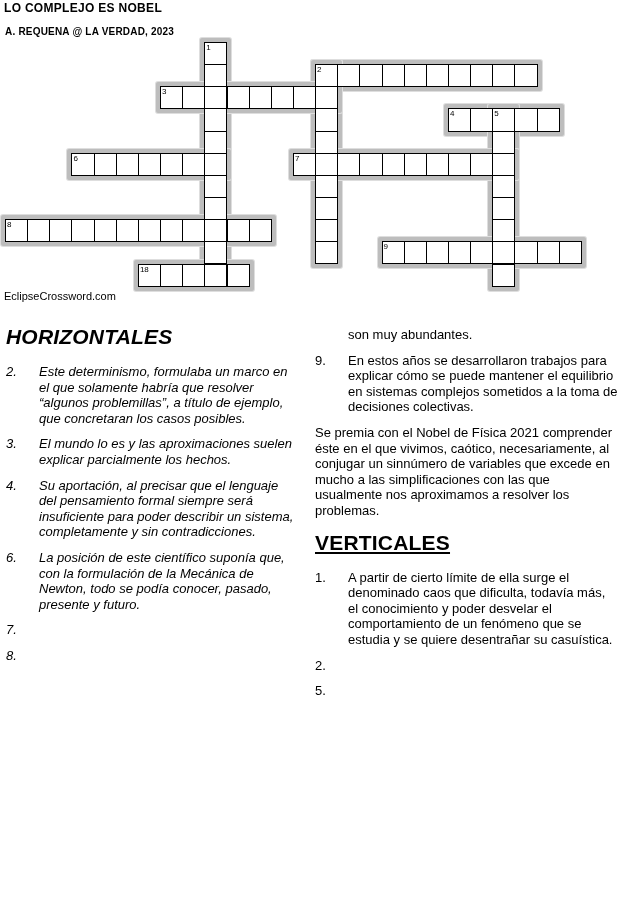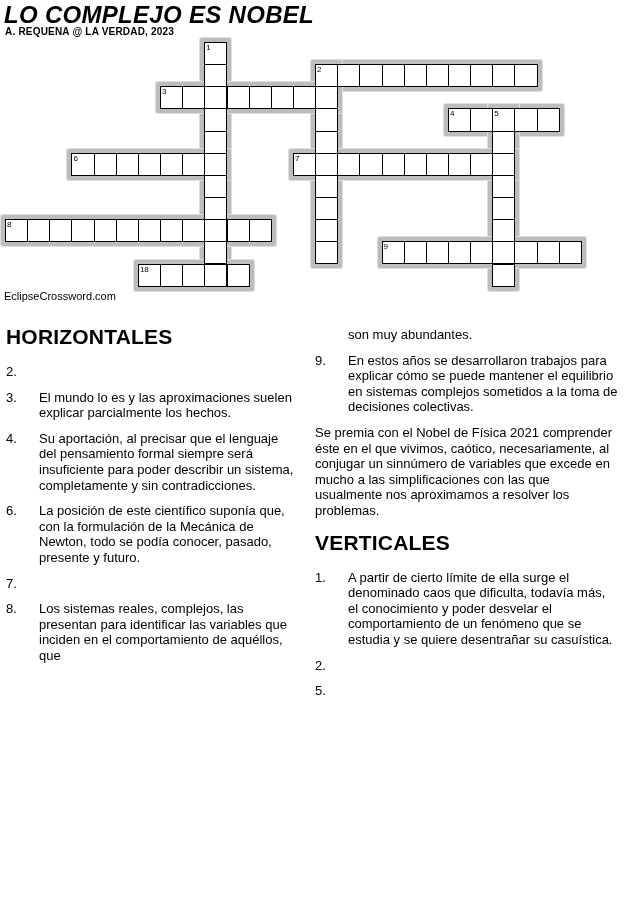--- a/index.html
+++ b/index.html
@@ -3,21 +3,21 @@
 <meta charset="utf-8">
 <style>
   html,body { margin:0; padding:0; background:#ffffff; }
   .page {
     position:relative; width:624px; height:907px; background:#ffffff;
     font-family:"Liberation Sans","DejaVu Sans",sans-serif; color:#000;
     overflow:hidden;
   }
   .title {
     position:absolute; left:4px; top:1px;
-    font-size:24px; font-weight:bold; letter-spacing:0.3px; white-space:nowrap;font-style:italic;
+    font-size:12px; font-weight:bold; letter-spacing:0.3px; white-space:nowrap;
   }
   .byline {
     position:absolute; left:5px; top:26px;
     font-size:10px; font-weight:bold; letter-spacing:0.2px; white-space:nowrap;
   }
   .crossword { position:absolute; left:0; top:38px; width:624px; height:252px; }
   .word-frame {
     position:absolute; background:#bdbdbd; border-radius:2px;
     box-shadow:0 0 0 1px #dedede;
   }
@@ -25,26 +25,26 @@
     position:absolute; box-sizing:border-box;
     background:#ffffff; border:1px solid #000000;
   }
   .cell-number {
     position:absolute; font-size:8px; line-height:9px; padding:1px 0 0 2px;
     font-weight:normal; color:#000; z-index:3; pointer-events:none;
   }
   .credit { position:absolute; left:4px; top:290px; font-size:11px; }
   .clues { position:absolute; left:0; top:322px; width:624px; display:flex; }
   .col { box-sizing:border-box; }
-  .col-left  { width:300px; padding-left:6px; }
+  .col-left  { width:300px; padding-left:6px;font-style:italic; }
   .col-right { width:324px; padding-left:15px; padding-top:5px; }
   h2.clues-heading {
     font-size:21px; font-weight:bold; margin:3px 0 15px 0; letter-spacing:0.2px;
   }
-  .col-right h2.clues-heading { margin-top:12px; }
+  .col-right h2.clues-heading { margin-top:12px;text-decoration:underline; }
   .clue { display:flex; margin-bottom:10px; }
   .clue-num {
     width:33px; flex-shrink:0; font-size:13px; line-height:15.6px;
   }
   .clue-text {
     flex:1; font-size:13px; line-height:15.6px; padding-right:6px;
   }
 </style>
 </head>
 <body>
@@ -162,39 +162,39 @@
     </div>
 
   <div class="credit">EclipseCrossword.com</div>
 
   <div class="clues">
     <div class="col col-left">
       <h2 class="clues-heading">HORIZONTALES</h2>
       <div id="across-left">
           <div class="clue">
             <div class="clue-num">2.</div>
+            <div class="clue-text">Este determinismo, formulaba un marco en el que solamente habría que resolver “algunos problemillas”, a título de ejemplo, que concretaran los casos posibles.</div>
           </div>
           <div class="clue">
             <div class="clue-num">3.</div>
             <div class="clue-text">El mundo lo es y las aproximaciones suelen explicar parcialmente los hechos.</div>
           </div>
           <div class="clue">
             <div class="clue-num">4.</div>
             <div class="clue-text">Su aportación, al precisar que el lenguaje del pensamiento formal siempre será insuficiente para poder describir un sistema, completamente y sin contradicciones.</div>
           </div>
           <div class="clue">
             <div class="clue-num">6.</div>
             <div class="clue-text">La posición de este científico suponía que, con la formulación de la Mecánica de Newton, todo se podía conocer, pasado, presente y futuro.</div>
           </div>
           <div class="clue">
             <div class="clue-num">7.</div>
           </div>
           <div class="clue">
             <div class="clue-num">8.</div>
-            <div class="clue-text">Los sistemas reales, complejos, las presentan  para identificar las variables que inciden en el comportamiento de aquéllos, que</div>
           </div>
         </div>
     </div>
     <div class="col col-right">
       <div class="clue">
         <div class="clue-num"></div>
         <div class="clue-text">son muy abundantes.</div>
       </div>
       <div id="across-right">
           <div class="clue">

